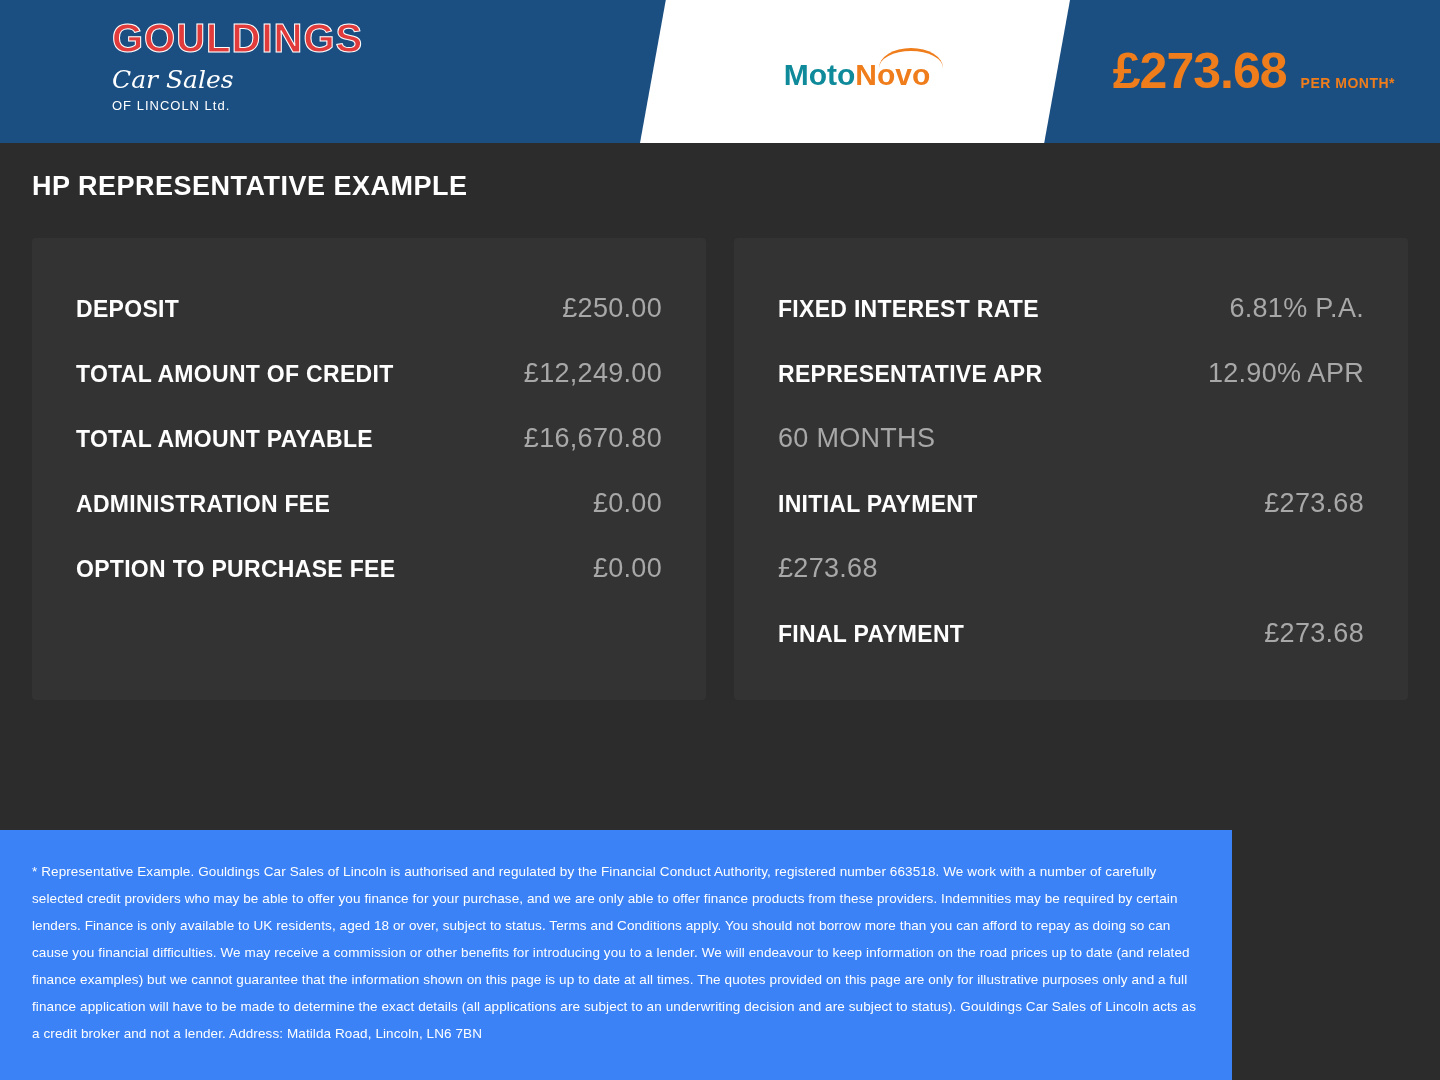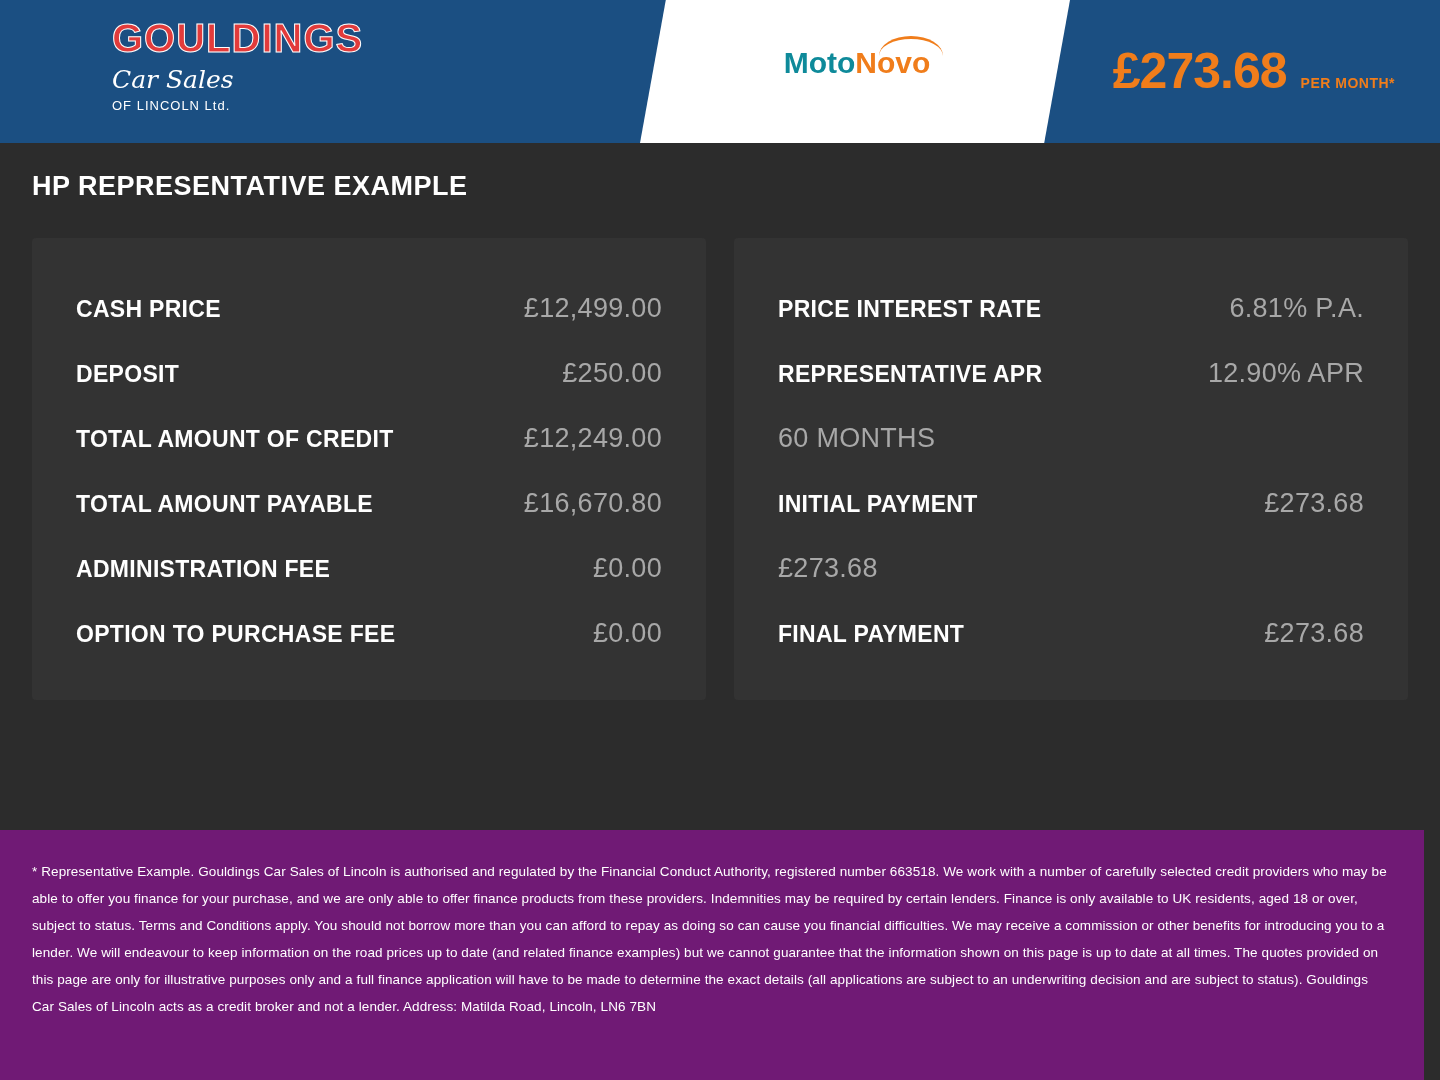--- a/index.html
+++ b/index.html
@@ -63,21 +63,21 @@
   .dealer-sub2 {
     font-size: 13px;
     color: #ffffff;
     letter-spacing: 1px;
     margin-top: 4px;
   }
 
   .finance-logo {
     position: absolute;
     left: 757px;
-    top: 48px;
+    top: 60px;
     width: 200px;
     text-align: center;
   }
   .fl-top { font-size: 30px; font-weight: bold; line-height: 1; }
   .fl-moto { color: #0e8a9a; }
   .fl-novo { color: #f07d1b; }
   .fl-sub {
     font-size: 13px;
     letter-spacing: 5px;
     color: #ffffff;
@@ -155,23 +155,23 @@
   }
   .row-value {
     color: #a8a8a8;
     font-size: 27px;
     letter-spacing: 0.3px;
   }
 
   
   .footer {
     position: relative;
-    width: 1424px;
+    width: 1232px;
     height: 250px;
-    background: #701a75;
+    background: #3b82f6;
     padding: 28px 32px 16px 32px;
   }
   .footer p {
     color: #ffffff;
     font-size: 13.5px;
     line-height: 2.0;
     letter-spacing: 0.1px;
     text-align: left;
   }
 </style>
@@ -203,24 +203,20 @@
     </div>
   </div>
 
   <div class="main">
     <div class="section-title">HP REPRESENTATIVE EXAMPLE</div>
 
     <div class="cards">
 
       <div class="card">
         <div class="row">
-          <span class="row-label">CASH PRICE</span>
-          <span class="row-value">£12,499.00</span>
-        </div>
-        <div class="row">
           <span class="row-label">DEPOSIT</span>
           <span class="row-value">£250.00</span>
         </div>
         <div class="row">
           <span class="row-label">TOTAL AMOUNT OF CREDIT</span>
           <span class="row-value">£12,249.00</span>
         </div>
         <div class="row">
           <span class="row-label">TOTAL AMOUNT PAYABLE</span>
           <span class="row-value">£16,670.80</span>
@@ -230,21 +226,21 @@
           <span class="row-value">£0.00</span>
         </div>
         <div class="row">
           <span class="row-label">OPTION TO PURCHASE FEE</span>
           <span class="row-value">£0.00</span>
         </div>
       </div>
 
       <div class="card">
         <div class="row">
-          <span class="row-label">PRICE INTEREST RATE</span>
+          <span class="row-label">FIXED INTEREST RATE</span>
           <span class="row-value">6.81% P.A.</span>
         </div>
         <div class="row">
           <span class="row-label">REPRESENTATIVE APR</span>
           <span class="row-value">12.90% APR</span>
         </div>
         <div class="row">
           <span class="row-value">60 MONTHS</span>
         </div>
         <div class="row">

